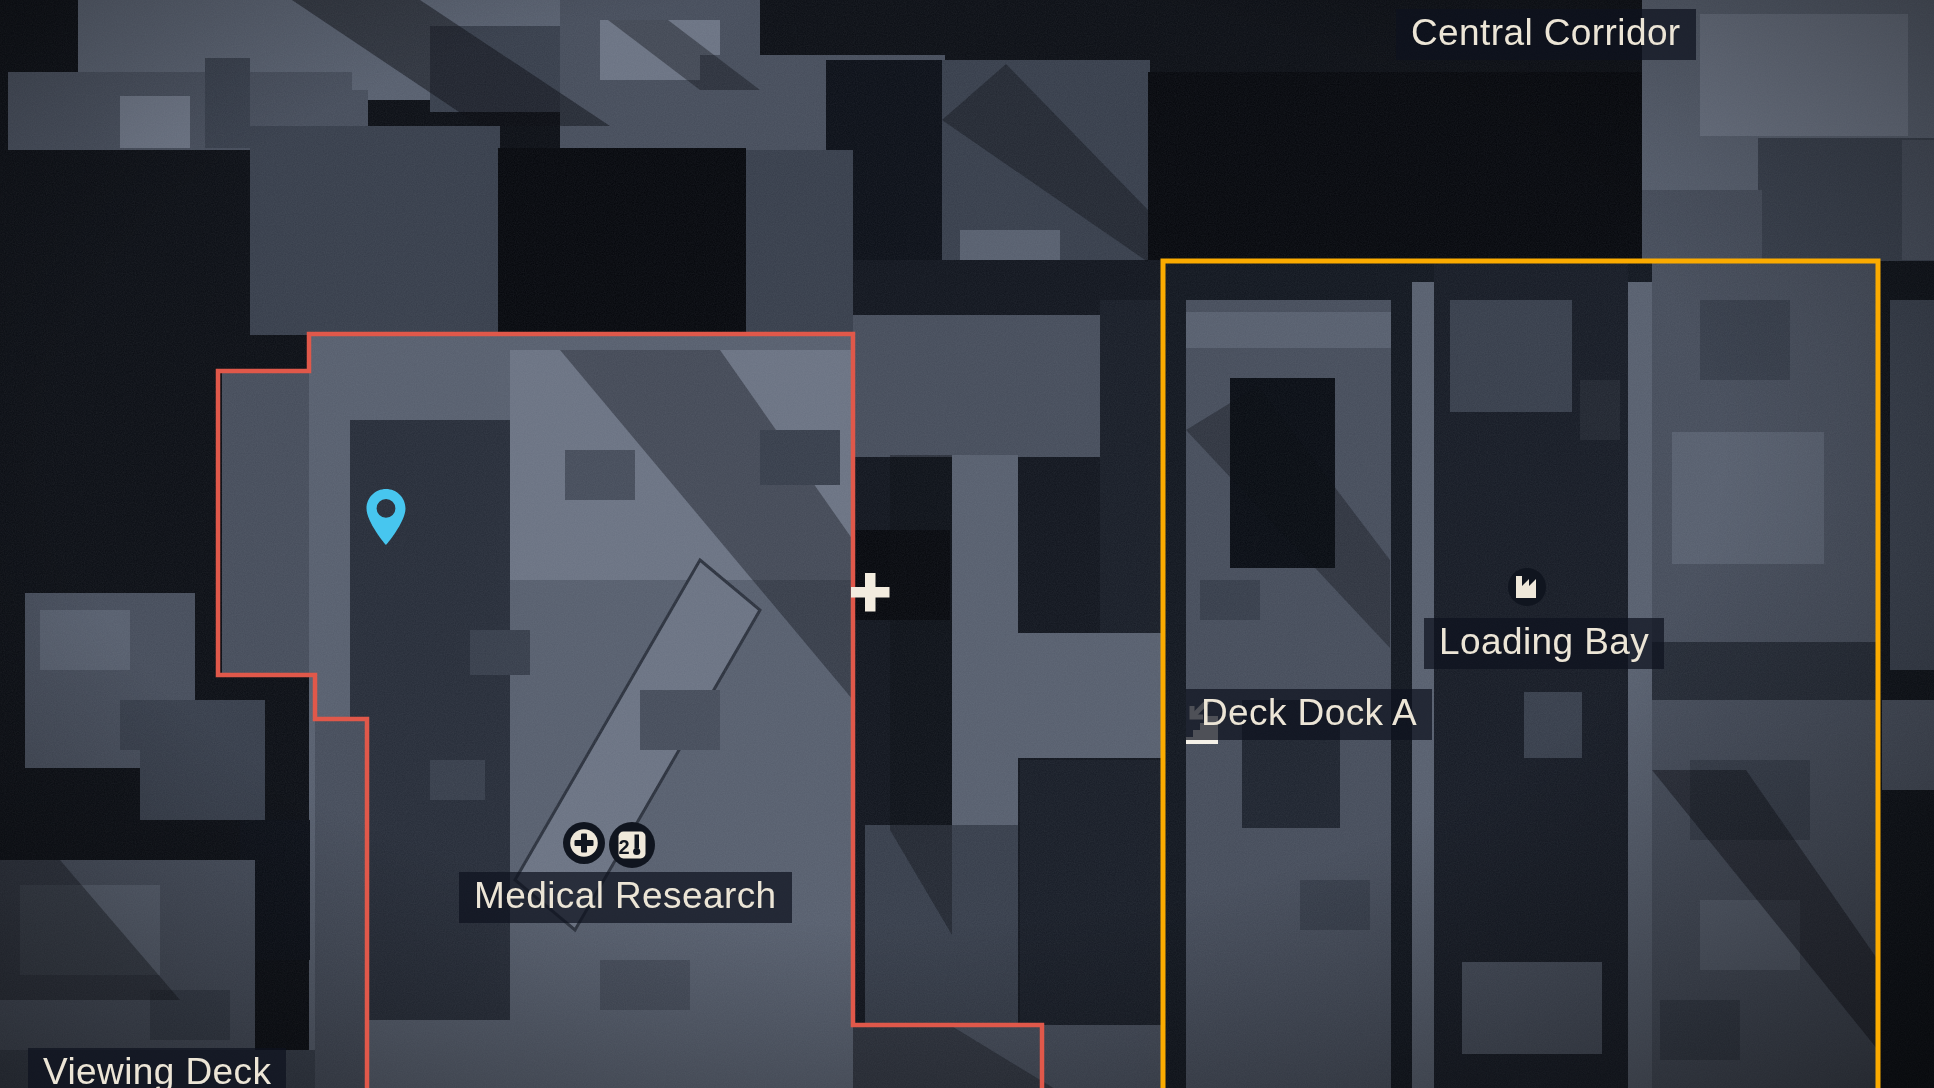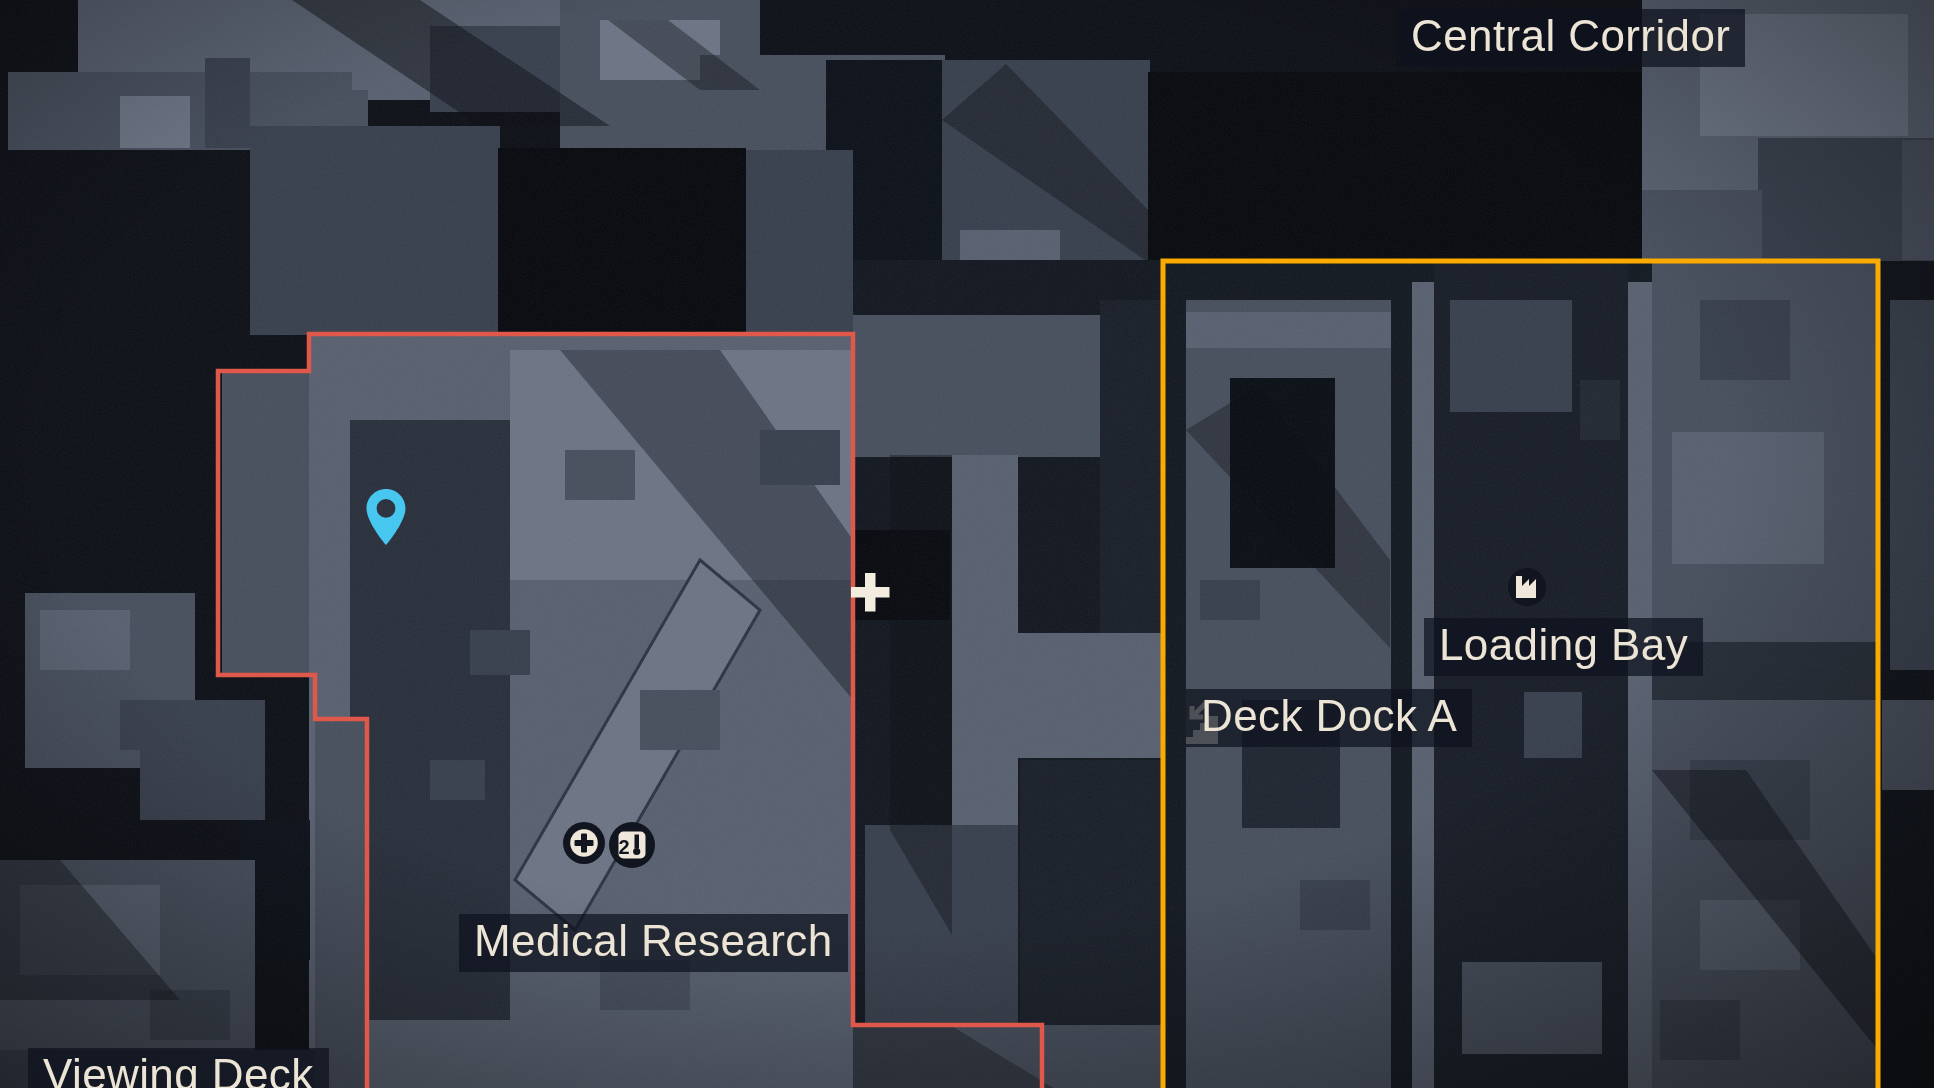--- a/index.html
+++ b/index.html
@@ -5,21 +5,21 @@
   html,body{margin:0;padding:0;background:#04060b;overflow:hidden;}
   #stage{
     position:relative;width:1934px;height:1088px;overflow:hidden;
     background:#0a0d13;font-family:"Liberation Sans",sans-serif;
     --label-bg:rgba(14,18,30,0.72);--label-text:#ece5d6;
   }
   #stage svg.mapsvg{position:absolute;left:0;top:0;display:block;}
   .map-label{
     position:absolute;white-space:nowrap;
     background:var(--label-bg);color:var(--label-text);
-    font-size:44px;line-height:1.0;letter-spacing:.4px;
+    font-size:37px;line-height:1.0;letter-spacing:.4px;
     padding:5px 15px 9px 15px;
   }
 </style>
 </head>
 <body>
 
 <div id="stage" style="--zone-red: #e0584a; --zone-yellow: #fbab00; --pin-cyan: #47c6ef; --crosshair-cream: #f3ecdf; --label-text: #ece5d6; --label-bg: rgba(14,18,30,0.72); --icon-dark: #10151f; --icon-cream: #efe8da; --stairs-white: #f5f1e8;">
 
   <svg class="mapsvg" width="1934" height="1088" viewBox="0 0 1934 1088">
     <defs>
@@ -172,21 +172,21 @@
              M386 499 a9.4 9.4 0 1 1 0 18.8 a9.4 9.4 0 1 1 0 -18.8 Z"></path>
 
     <g fill="#f3ecdf">
       <rect x="865" y="573" width="10.5" height="38.5"></rect>
       <rect x="851" y="587" width="38.5" height="10.5"></rect>
     </g>
   </svg>
 
   <div class="map-label" style="left:1396px;top:9px;">Central Corridor</div>
 
-  <div class="map-label" style="left:459px;top:872px;margin-top:42px;">Medical Research</div>
+  <div class="map-label" style="left:459px;top:872px;">Medical Research</div>
 
   <div class="map-label" style="left:1424px;top:618px;text-align:center;">Loading Bay</div>
 
   <div class="map-label" style="left:1186px;top:689px;">Deck Dock A</div>
 
 
   <div class="map-label" style="left:28px;top:1048px;">Viewing Deck</div>
 </div>
 
 </body></html>

